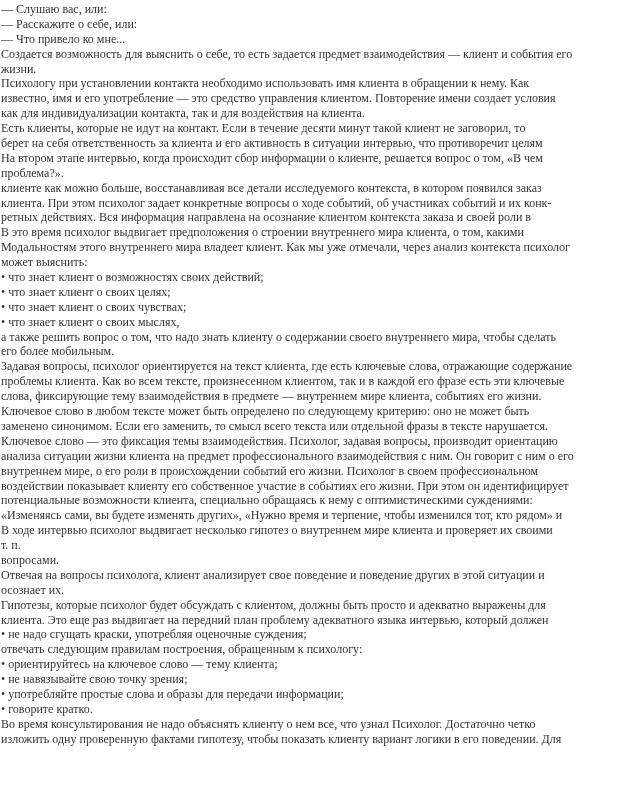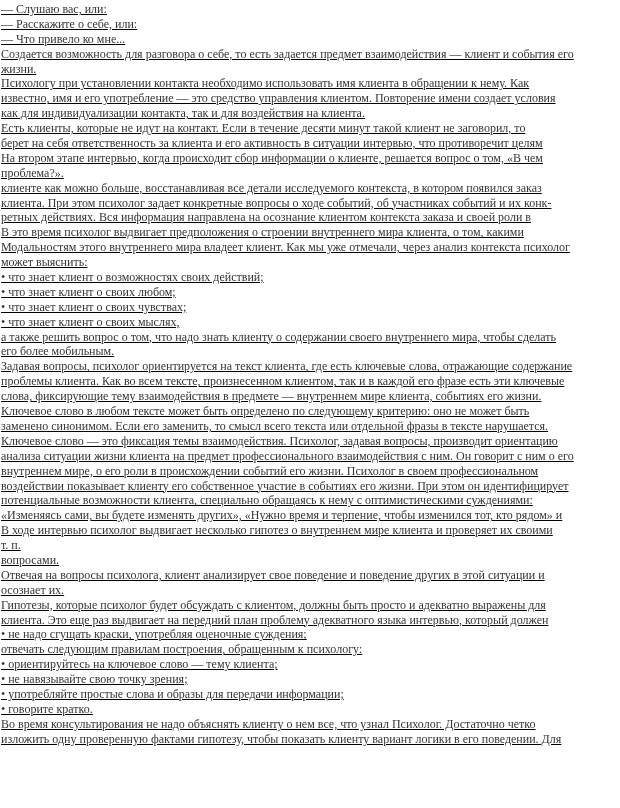--- a/index.html
+++ b/index.html
@@ -12,57 +12,56 @@
     position: relative;
     width: 620px;
     height: 808px;
     background: #ffffff;
     overflow: hidden;
     box-sizing: border-box;
     padding: 2px 0 0 1px;
   }
   .text-block {
     width: 100%;
-    text-decoration: underline;
   }
   .line {
     font-family: "Liberation Serif", "DejaVu Serif", serif;
     font-size: 12px;
     line-height: 14.9px;
     height: 14.9px;
     white-space: pre;
     overflow: hidden;
     color: #343434;
   }
 </style>
 </head>
 <body>
 
 <div class="page">
   <div class="text-block">
       <div class="line">— Слушаю вас, или:</div>
       <div class="line">— Расскажите о себе, или:</div>
       <div class="line">— Что привело ко мне...</div>
-      <div class="line">Создается возможность для разговора о себе, то есть задается предмет взаимодействия — клиент и события его</div>
+      <div class="line">Создается возможность для выяснить о себе, то есть задается предмет взаимодействия — клиент и события его</div>
       <div class="line">жизни.</div>
       <div class="line">Психологу при установлении контакта необходимо использовать имя клиента в обращении к нему. Как</div>
       <div class="line">известно, имя и его употребление — это средство управления клиентом. Повторение имени создает условия</div>
       <div class="line">как для индивидуализации контакта, так и для воздействия на клиента.</div>
       <div class="line">Есть клиенты, которые не идут на контакт. Если в течение десяти минут такой клиент не заговорил, то</div>
       <div class="line">берет на себя ответственность за клиента и его активность в ситуации интервью, что противоречит целям</div>
       <div class="line">На втором этапе интервью, когда происходит сбор информации о клиенте, решается вопрос о том, «В чем</div>
       <div class="line">проблема?».</div>
       <div class="line">клиенте как можно больше, восстанавливая все детали исследуемого контекста, в котором появился заказ</div>
       <div class="line">клиента. При этом психолог задает конкретные вопросы о ходе событий, об участниках событий и их конк-</div>
       <div class="line">ретных действиях. Вся информация направлена на осознание клиентом контекста заказа и своей роли в</div>
       <div class="line">В это время психолог выдвигает предположения о строении внутреннего мира клиента, о том, какими</div>
       <div class="line">Модальностям этого внутреннего мира владеет клиент. Как мы уже отмечали, через анализ контекста психолог</div>
       <div class="line">может выяснить:</div>
       <div class="line">• что знает клиент о возможностях своих действий;</div>
-      <div class="line">• что знает клиент о своих любом;</div>
+      <div class="line">• что знает клиент о своих целях;</div>
       <div class="line">• что знает клиент о своих чувствах;</div>
       <div class="line">• что знает клиент о своих мыслях,</div>
       <div class="line">а также решить вопрос о том, что надо знать клиенту о содержании своего внутреннего мира, чтобы сделать</div>
       <div class="line">его более мобильным.</div>
       <div class="line">Задавая вопросы, психолог ориентируется на текст клиента, где есть ключевые слова, отражающие содержание</div>
       <div class="line">проблемы клиента. Как во всем тексте, произнесенном клиентом, так и в каждой его фразе есть эти ключевые</div>
       <div class="line">слова, фиксирующие тему взаимодействия в предмете — внутреннем мире клиента, событиях его жизни.</div>
       <div class="line">Ключевое слово в любом тексте может быть определено по следующему критерию: оно не может быть</div>
       <div class="line">заменено синонимом. Если его заменить, то смысл всего текста или отдельной фразы в тексте нарушается.</div>
       <div class="line">Ключевое слово — это фиксация темы взаимодействия. Психолог, задавая вопросы, производит ориентацию</div>

